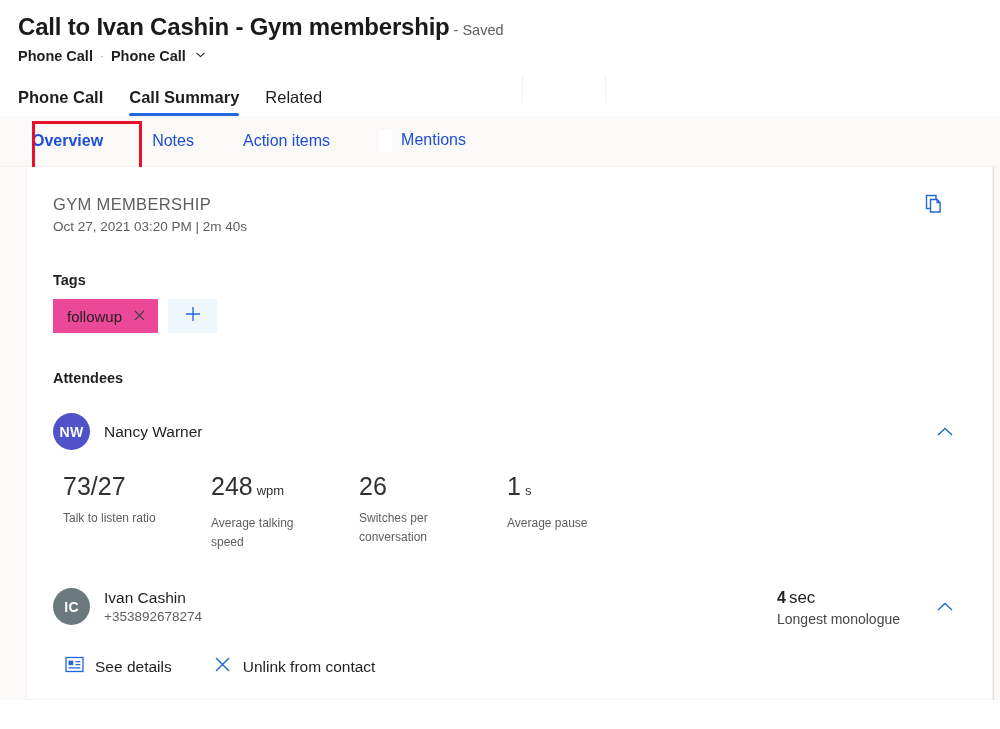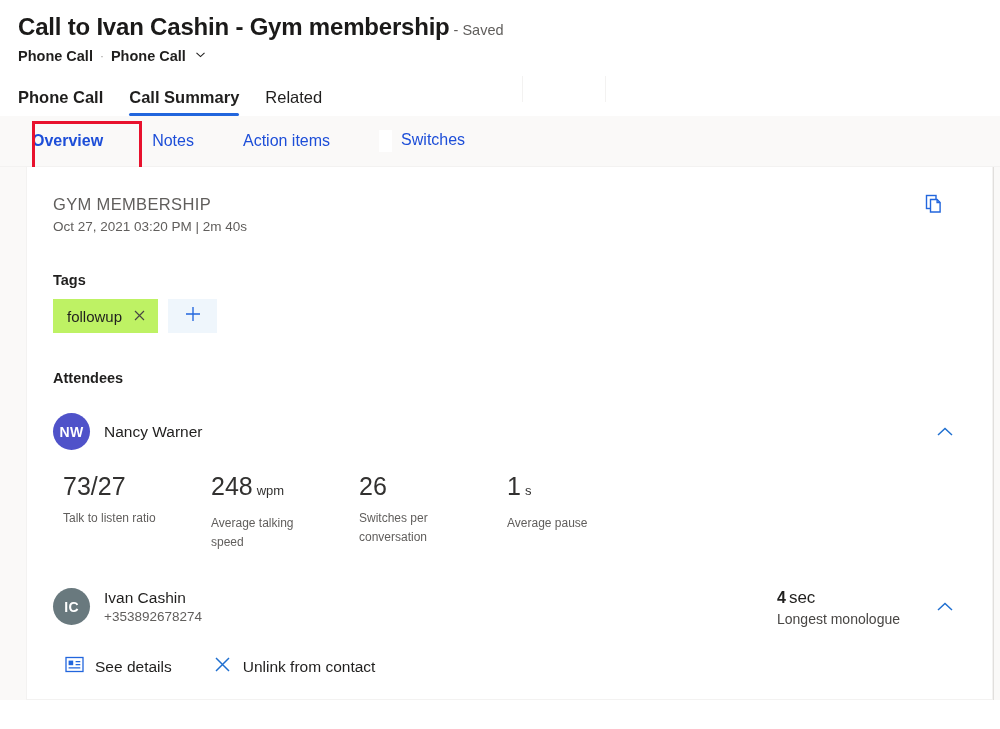--- a/index.html
+++ b/index.html
@@ -100,21 +100,21 @@
     width: 26px; height: 26px;
   }
 
   
   .section-title {
     font-size: 14.5px; font-weight: bold; color: #201f1e;
   }
   .tags-title { margin-top: 38px; }
   .tag-row { display: flex; align-items: center; gap: 10px; margin-top: 11px; }
   .tag-chip {
-    background: #bef264; height: 34px; display: flex; align-items: center;
+    background: #ec4899; height: 34px; display: flex; align-items: center;
     gap: 11px; padding: 0 12px 0 14px; font-size: 15px; color: #201f1e;
     cursor: pointer;
   }
   .tag-x { color: #484644; font-size: 15px; line-height: 1; }
   .tag-add {
     background: #eff6fc; width: 49px; height: 34px; display: flex;
     align-items: center; justify-content: center; cursor: pointer;
   }
 
   
@@ -197,21 +197,21 @@
   <div class="primary-tab">Related</div>
   <div class="hdr-divider d1"></div>
   <div class="hdr-divider d2"></div>
 </div>
 
 <div class="subtab-strip">
   <div class="subtab selected">Overview</div>
   <div class="subtab">Notes</div>
   <div class="subtab">Action items</div>
   <div class="subtab">
-    <span class="subtab-badge"></span><span>Switches</span>
+    <span class="subtab-badge"></span><span>Mentions</span>
   </div>
   <div class="hl-box"></div>
 </div>
 
 <div class="content-shell">
   <div class="card">
 
     <div class="call-name">GYM MEMBERSHIP</div>
     <div class="call-meta">Oct 27, 2021 03:20 PM  |  2m 40s</div>
 

